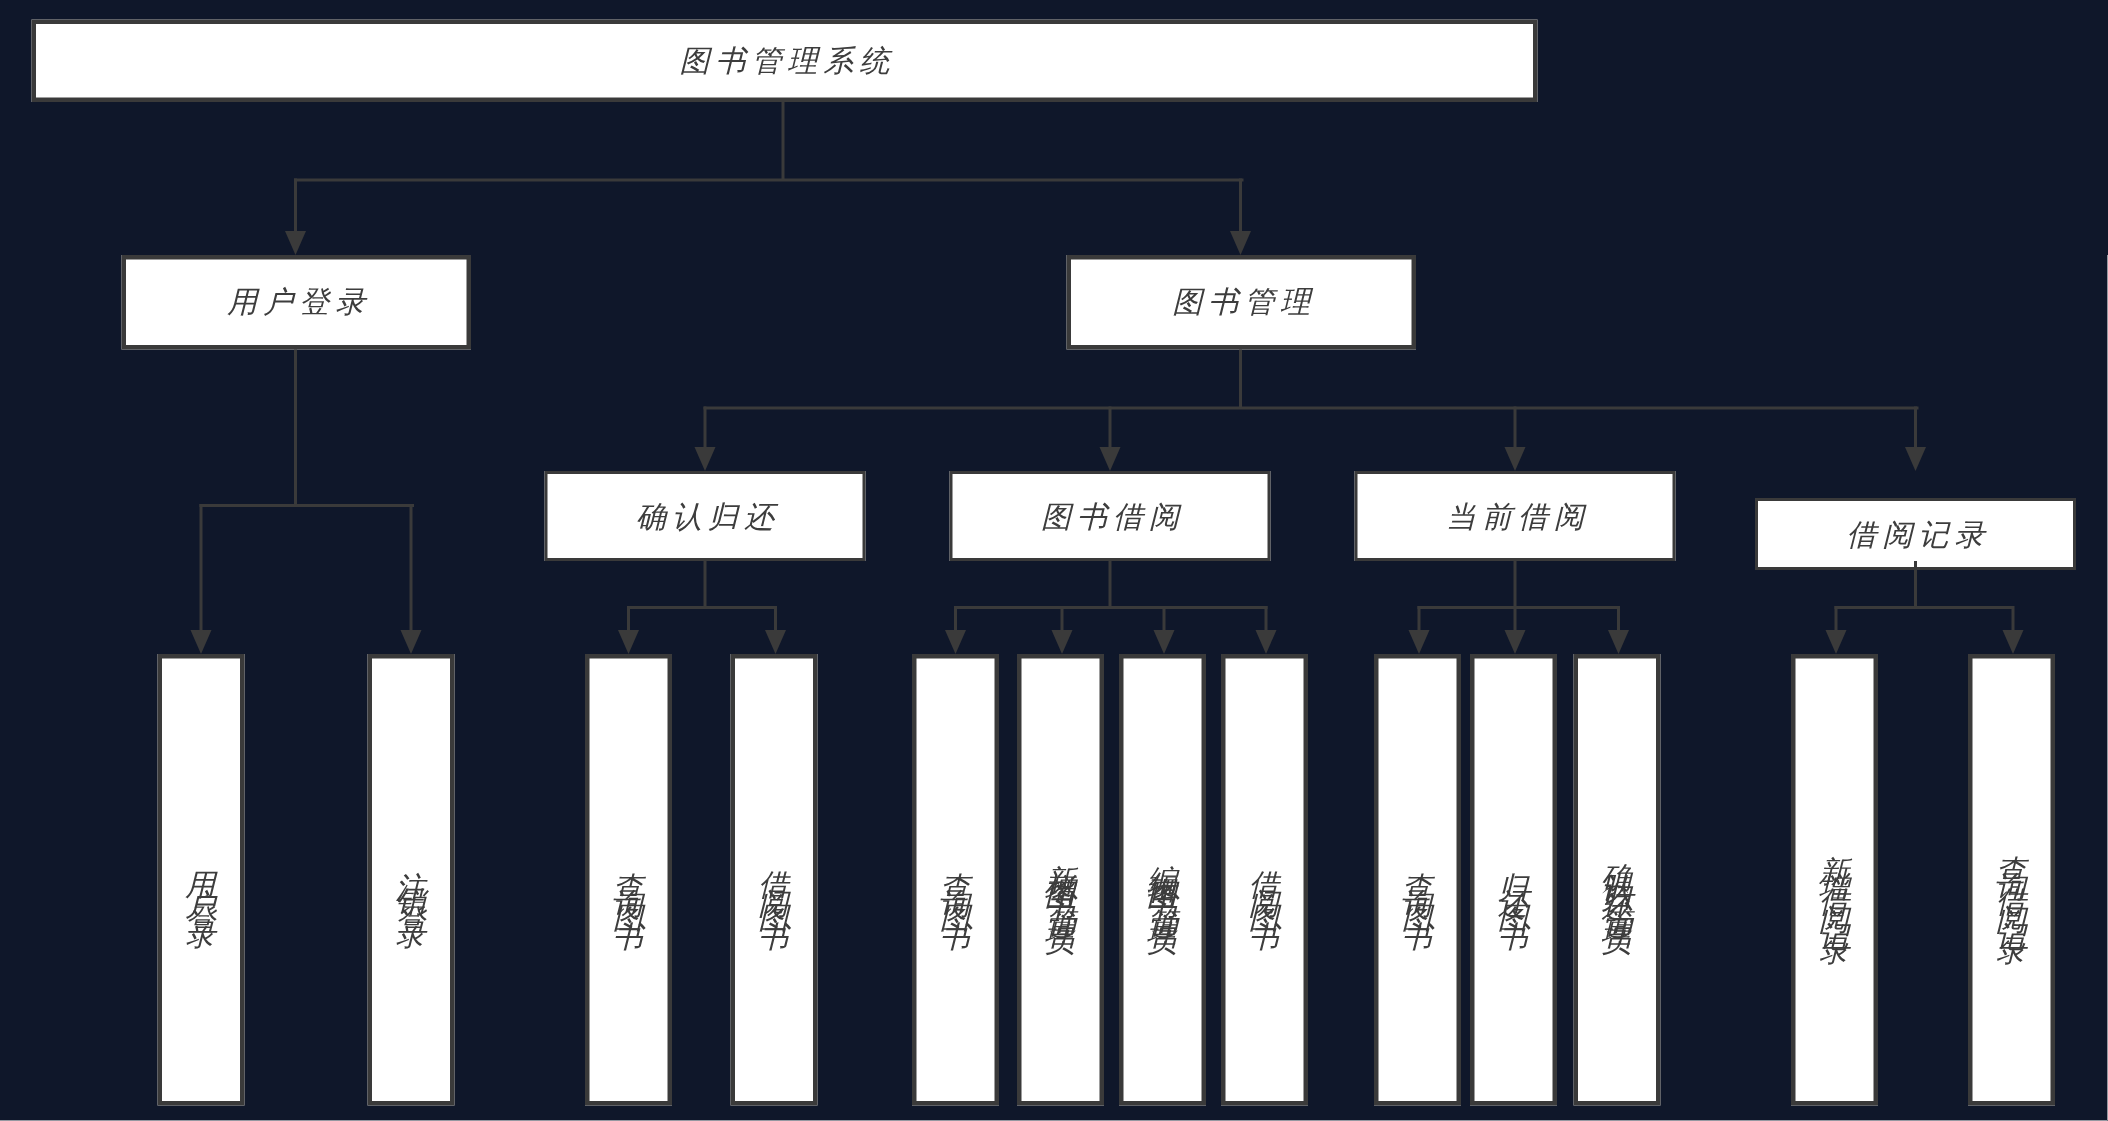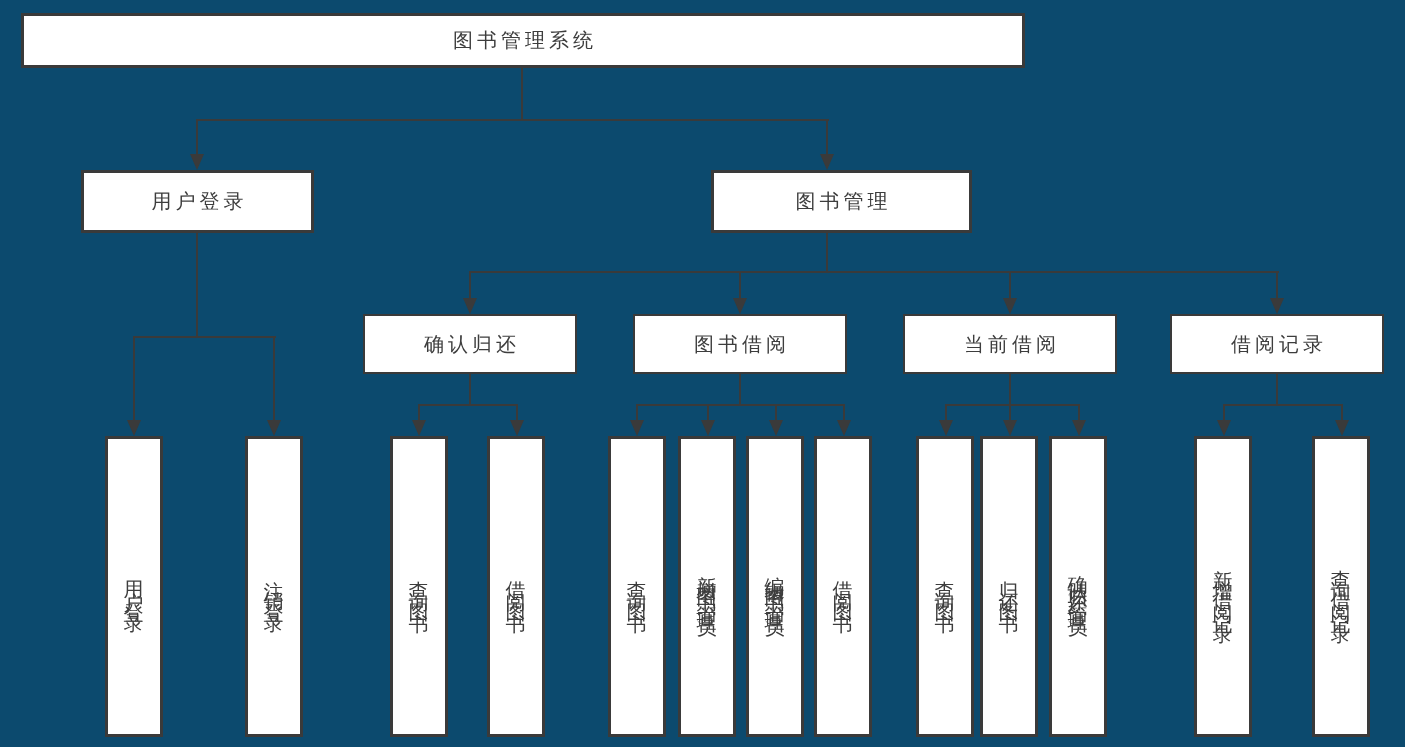--- a/index.html
+++ b/index.html
@@ -1,21 +1,22 @@
 <!DOCTYPE html>
 <html><head>
 <meta charset="utf-8">
 <style>
   html,body{margin:0;padding:0;background:#ffffff;}
   #canvas{
     position:relative;
     width:1405px;height:747px;
-    background:#0c4a6e;
+    background:#0f172a;
     font-family:"DejaVu Sans","Liberation Sans",sans-serif;
     overflow:hidden;
+    font-style:italic;
   }
   .node{
     position:absolute;
     background:#ffffff;
     border:3px solid #3a3a3a;
     display:flex;align-items:center;justify-content:center;
     color:#3d3d3d;
     font-size:20px;
     letter-spacing:4px;
     text-indent:4px;
@@ -68,21 +69,21 @@
   <div class="vline" style="left:521px;top:68px;height:52px;"></div>
   <div class="hline" style="left:196px;top:119px;width:633px;"></div>
   <div class="vline" style="left:196px;top:119px;height:37px;"></div>
   <div class="arrow" style="left:190px;top:154px;"></div>
   <div class="vline" style="left:826px;top:119px;height:37px;"></div>
   <div class="arrow" style="left:820px;top:154px;"></div>
 
   <div class="node" style="left:81px;top:170px;width:233px;height:63px;">
     <span>用户登录</span>
   </div>
-  <div class="node" style="left:711px;top:170px;width:261px;height:63px;">
+  <div class="node" style="left:711px;top:170px;width:233px;height:63px;">
     <span>图书管理</span>
   </div>
 
   <div class="vline" style="left:196px;top:233px;height:104px;"></div>
   <div class="hline" style="left:133px;top:336px;width:143px;"></div>
   <div class="vline" style="left:133px;top:336px;height:85px;"></div>
   <div class="arrow" style="left:127px;top:420px;"></div>
   <div class="vline" style="left:273px;top:336px;height:85px;"></div>
   <div class="arrow" style="left:267px;top:420px;"></div>
 
@@ -99,21 +100,21 @@
 
   <div class="node mid" style="left:363px;top:314px;width:214px;height:60px;">
     <span>确认归还</span>
   </div>
   <div class="node mid" style="left:903px;top:314px;width:214px;height:60px;">
     <span>当前借阅</span>
   </div>
   <div class="node mid" style="left:633px;top:314px;width:214px;height:60px;">
     <span>图书借阅</span>
   </div>
-  <div class="node mid" style="left:1170px;top:314px;width:214px;height:60px;justify-content:center;">
+  <div class="node mid" style="left:1170px;top:332px;width:214px;height:48px;justify-content:center;">
     <span>借阅记录</span>
   </div>
 
   <div class="vline" style="left:469px;top:374px;height:31px;"></div>
   <div class="hline" style="left:418px;top:404px;width:100px;"></div>
   <div class="vline" style="left:418px;top:404px;height:17px;"></div>
   <div class="arrow" style="left:412px;top:420px;"></div>
   <div class="vline" style="left:516px;top:404px;height:17px;"></div>
   <div class="arrow" style="left:510px;top:420px;"></div>
 

